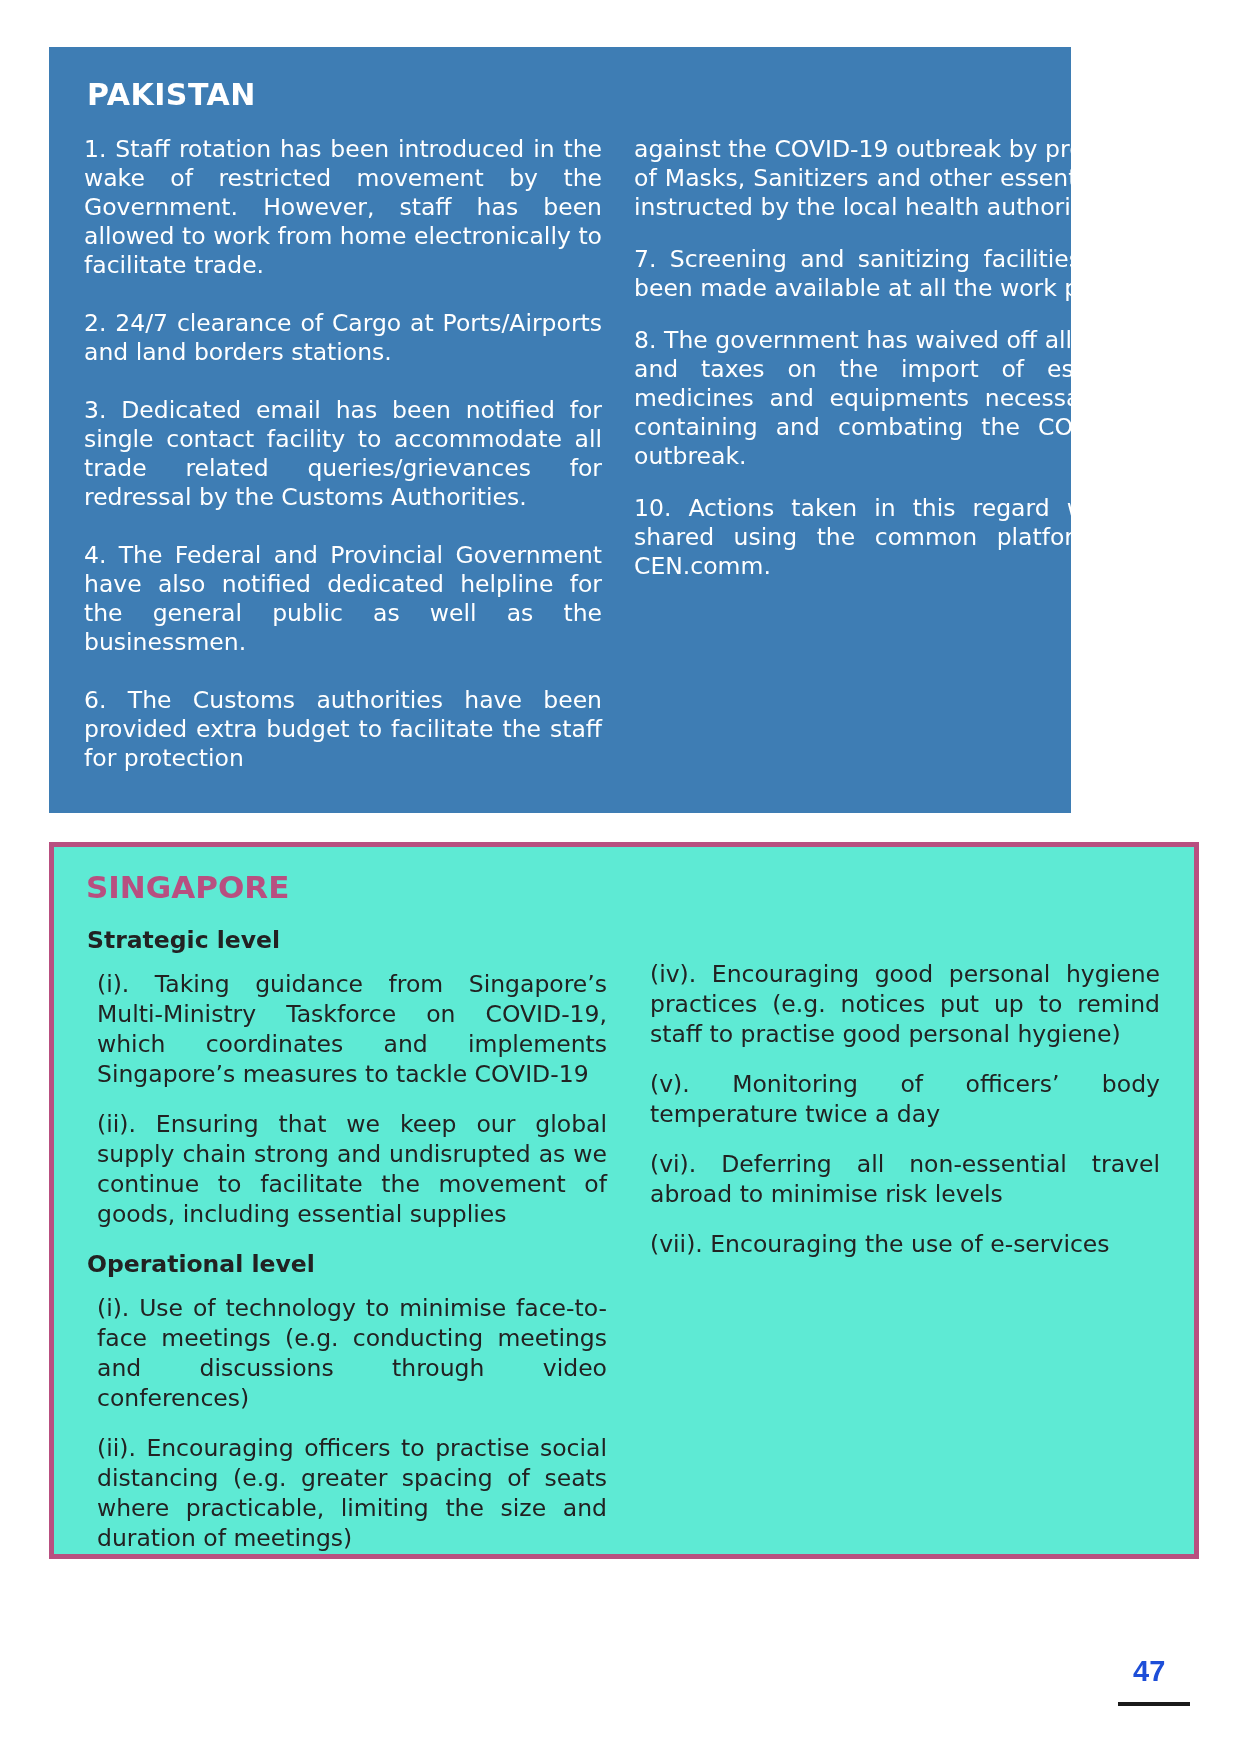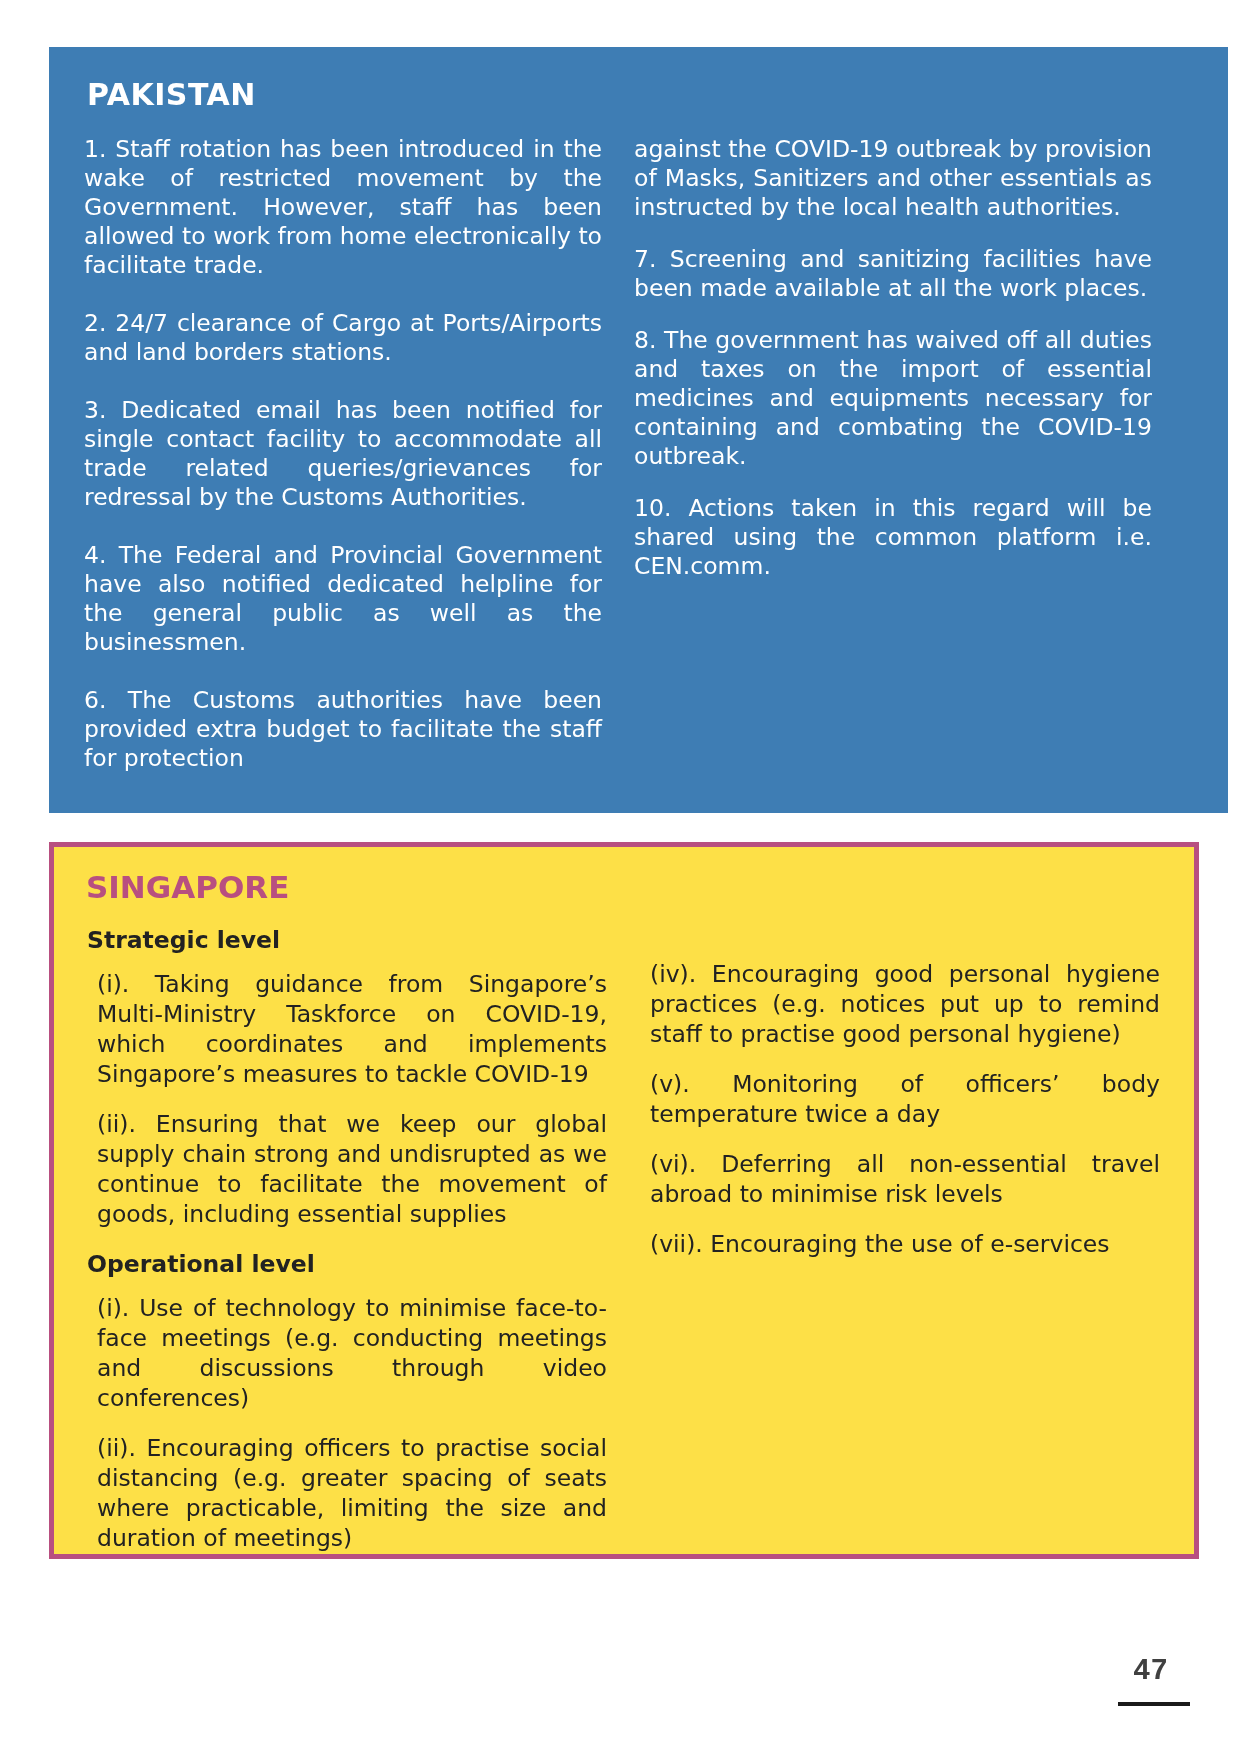--- a/index.html
+++ b/index.html
@@ -1,41 +1,41 @@
 <!DOCTYPE html>
 <html><head>
 <meta charset="utf-8">
 <style>
   html, body { margin: 0; padding: 0; background: #ffffff; }
   body { width: 1240px; height: 1754px; position: relative; overflow: hidden;
          font-family: "DejaVu Sans", sans-serif; }
 
-  .pk-box { position: absolute; left: 49px; top: 47px; width: 1179px; height: 766px;
+  .pk-box { position: absolute; left: 49px; top: 47px; width: 1022px; height: 766px;
             background: #3e7db4; color: #ffffff; box-sizing: border-box; }
   .pk-title { position: absolute; left: 38px; top: 30px; font-size: 30px; font-weight: bold;
               letter-spacing: 0.5px; margin: 0; }
   .pk-col { position: absolute; top: 88px; width: 518px; font-size: 23.5px; line-height: 29px;
             text-align: justify; }
   .pk-col.left { left: 35px; }
   .pk-col.right { left: 585px; }
   .pk-col p { margin: 0 0 29px 0; }
 
   .sg-box { position: absolute; left: 49px; top: 842px; width: 1150px; height: 717px;
-            border: 5px solid #b84f80; box-sizing: border-box; background: #fde047; color: #222222; }
+            border: 5px solid #b84f80; box-sizing: border-box; background: #5eead4; color: #222222; }
   .sg-title { position: absolute; left: 32px; top: 22px; font-size: 31px; font-weight: bold;
               color: #b84f80; margin: 0; }
   .sg-col { position: absolute; width: 520px; font-size: 23.5px; line-height: 30px;
             text-align: justify; }
   .sg-col.left { left: 33px; top: 78px; }
   .sg-col.right { left: 586px; top: 112px; }
   .sg-col p { margin: 0 0 20px 10px; }
   .sg-sub { font-weight: bold; font-size: 23.5px; margin: 0 0 14px 0; }
 
   .page-num { position: absolute; left: 1133px; top: 1655px; font-size: 29px; font-weight: bold;
-              font-family: Liberation Mono, monospace; color: #404040; }
+              font-family: Liberation Sans, sans-serif; color: #1d4ed8; }
   .page-rule { position: absolute; left: 1118px; top: 1702px; width: 72px; height: 4px; background: #1a1a1a; }
 </style>
 </head>
 <body>
 
 <section class="pk-box">
   <h2 class="pk-title">PAKISTAN</h2>
   <div class="pk-col left">
     <p>1. Staff rotation has been introduced in the wake of restricted movement by the Government. However, staff has been allowed to work from home electronically to facilitate trade.</p>
     <p>2. 24/7 clearance of Cargo at Ports/Airports and land borders stations.</p>

